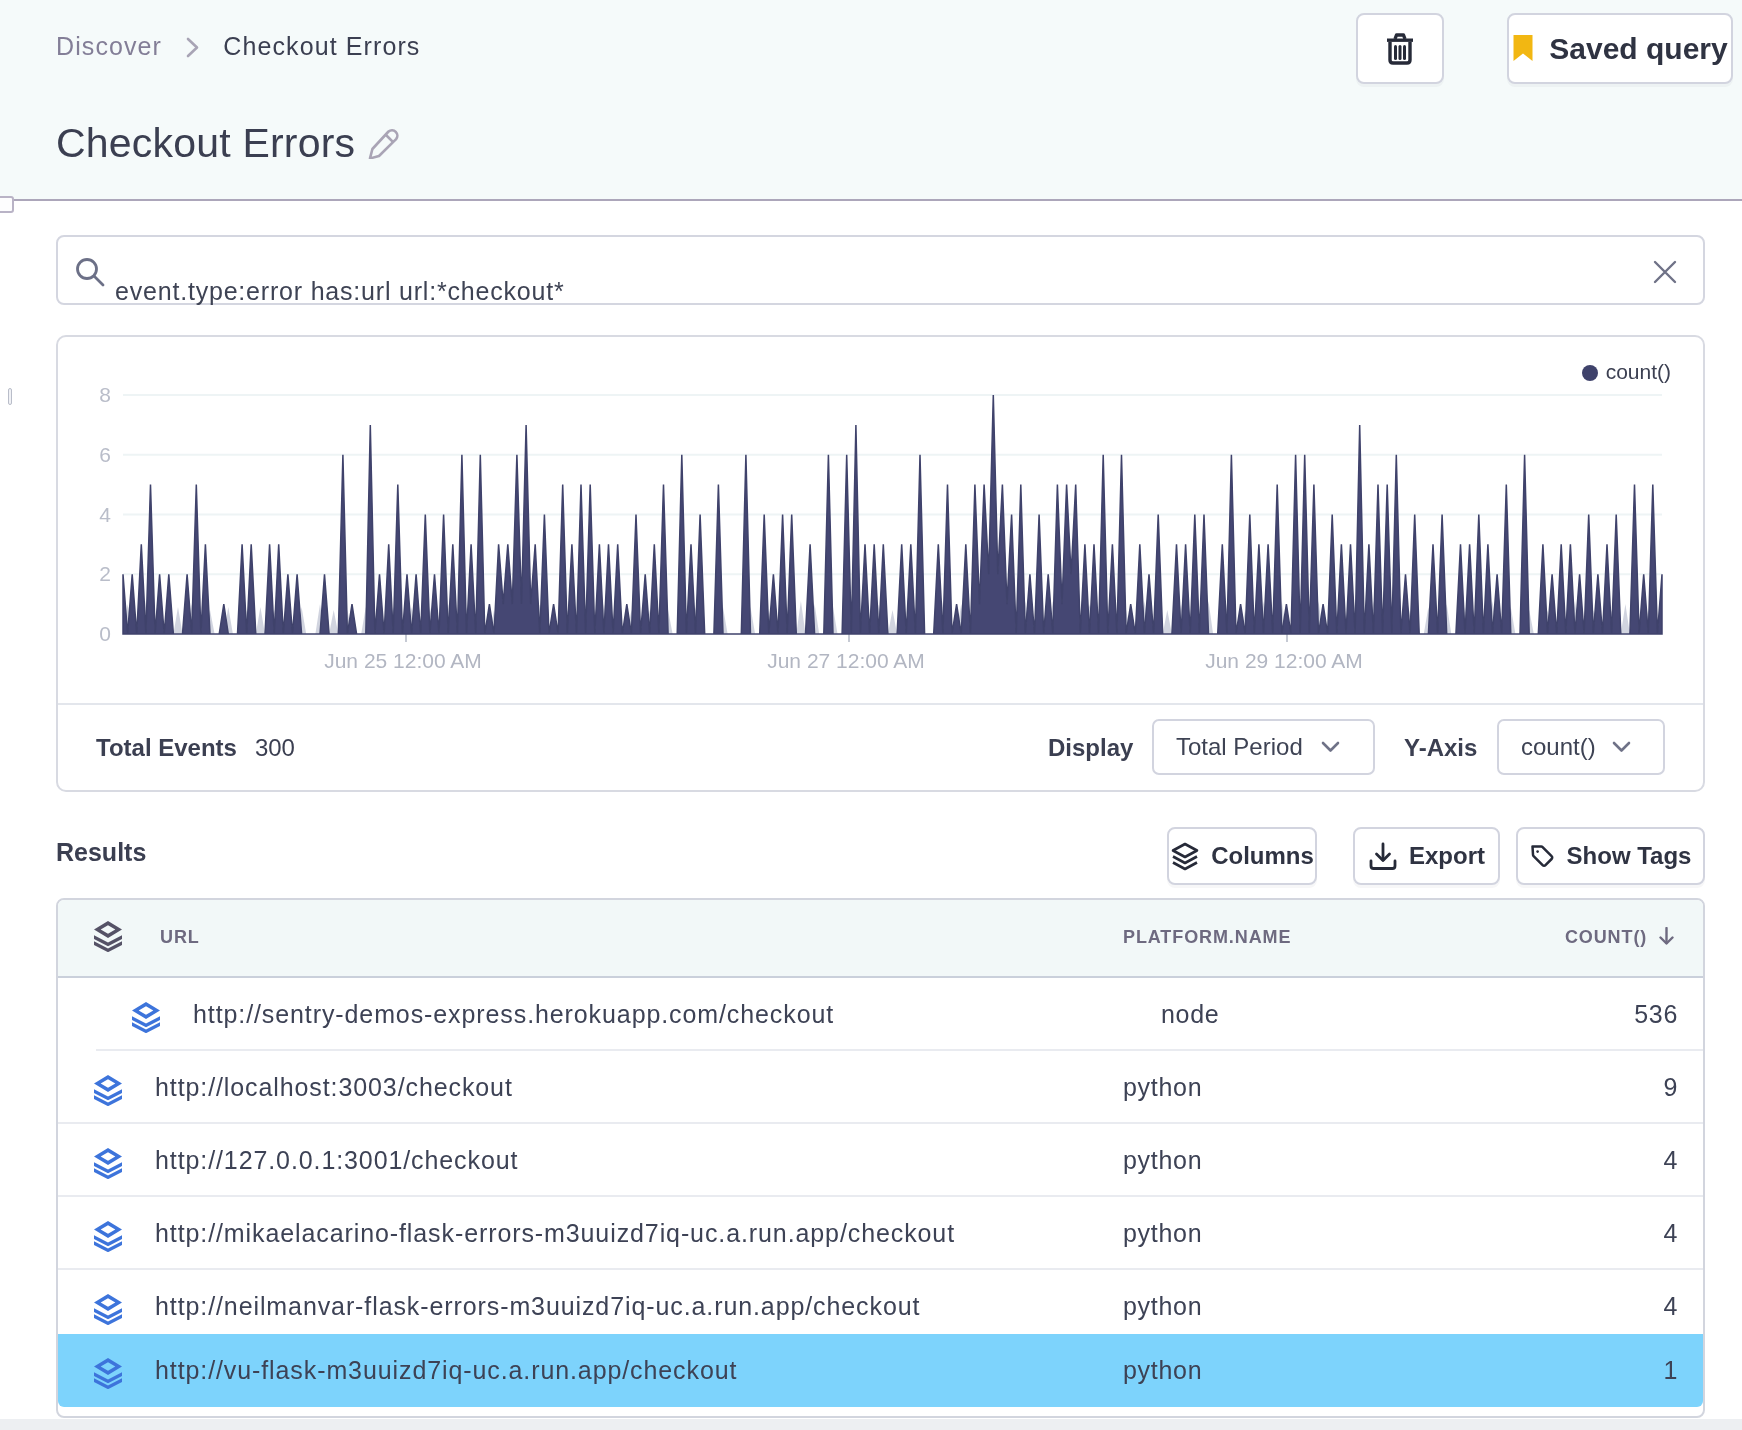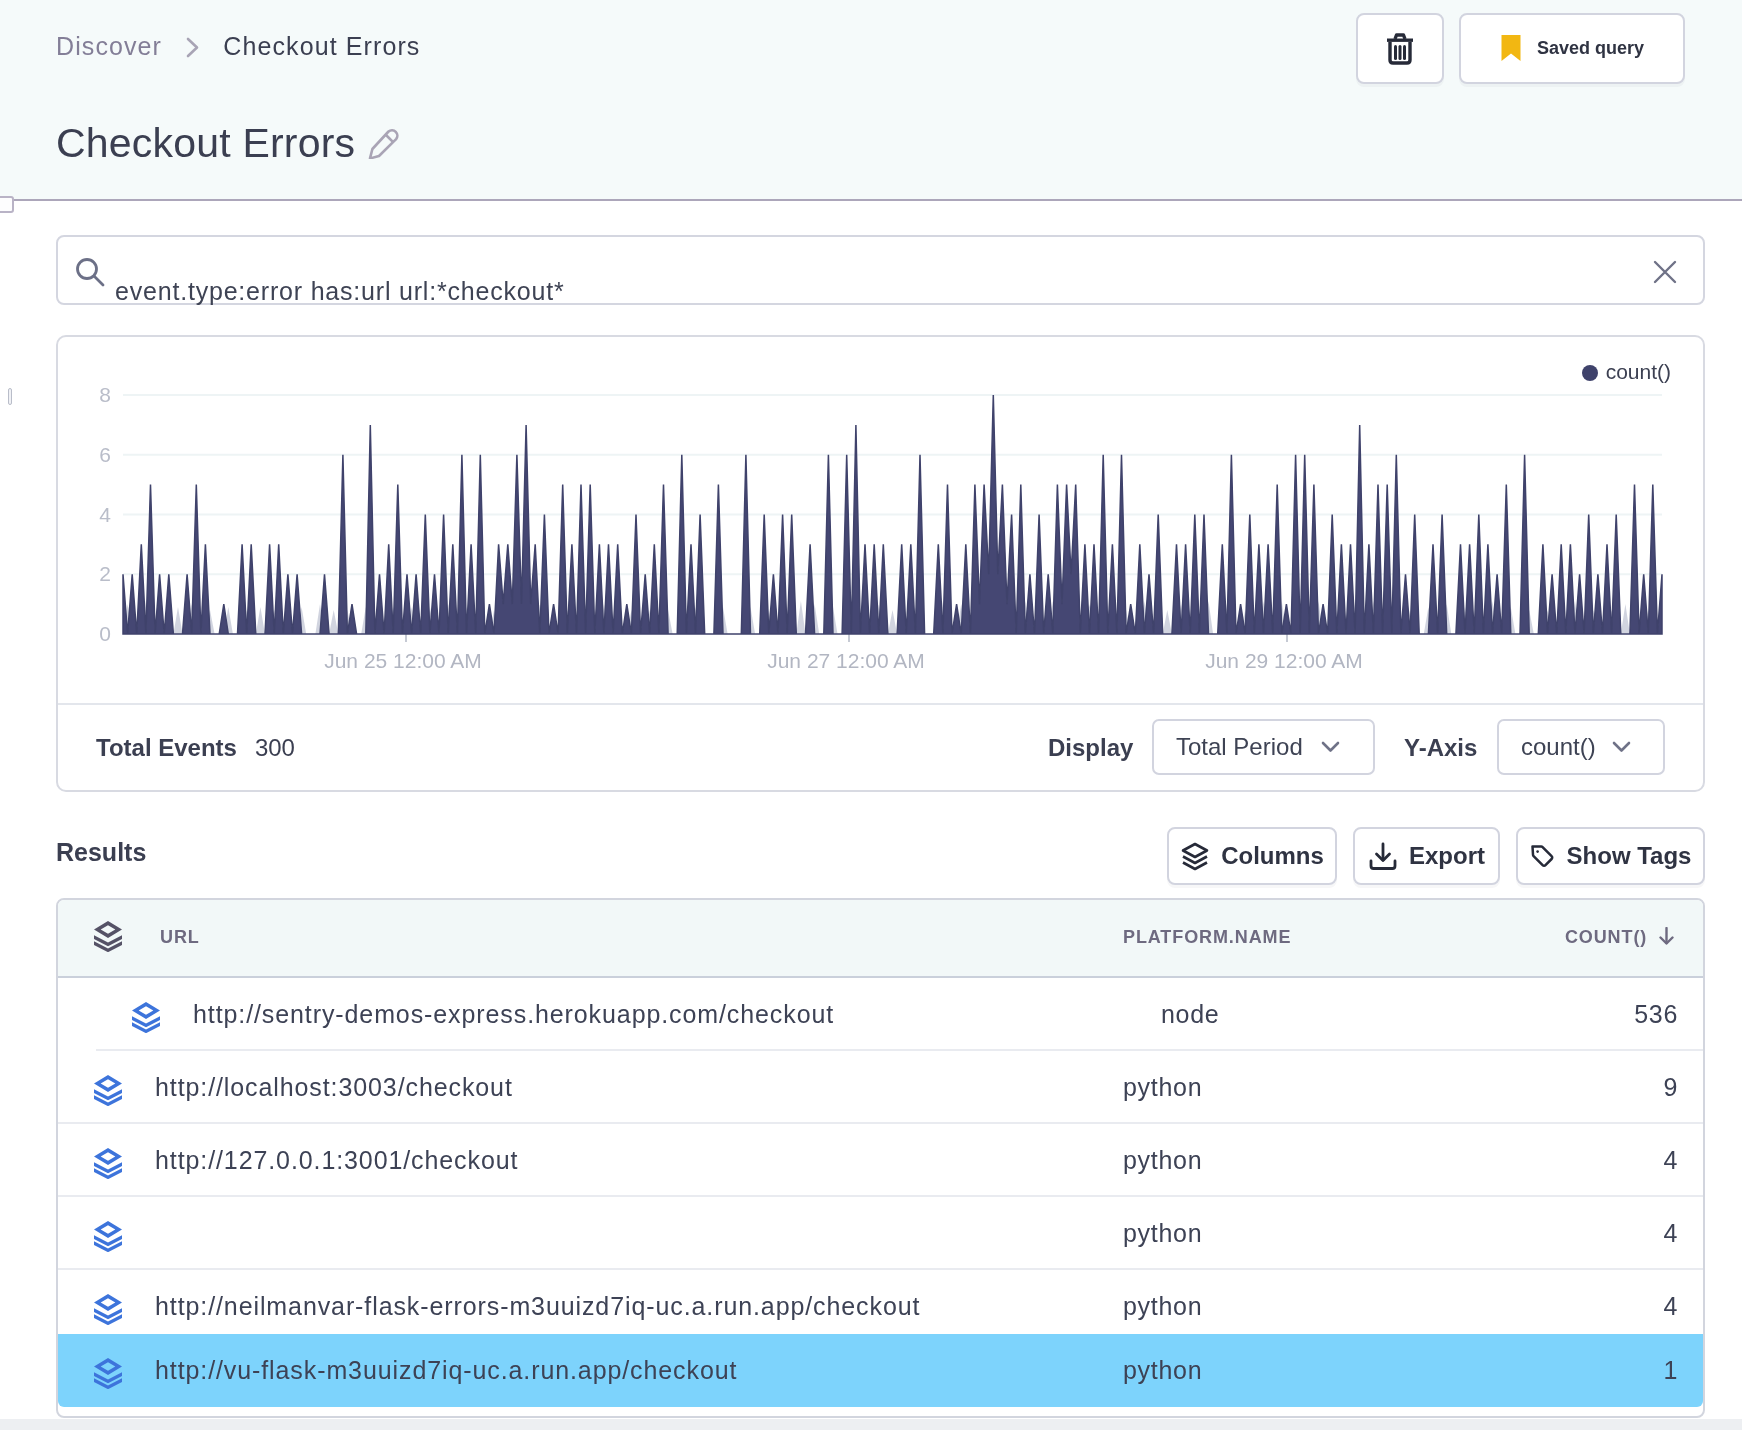--- a/index.html
+++ b/index.html
@@ -52,21 +52,21 @@
     <path d="M5 10 V28 Q5 31 8 31 H22 Q25 31 25 28 V10"></path>
   </g>
   <g stroke="#262a38" stroke-width="3" stroke-linecap="round">
     <path d="M10.5 14.5 V26.5"></path>
     <path d="M15 14.5 V26.5"></path>
     <path d="M19.5 14.5 V26.5"></path>
   </g>
 </svg>
 </div>
 
-<div class="btn" style="left:1459px; top:13px; width:226px; height:71px; font-size:18px;">
+<div class="btn" style="left:1507px; top:13px; width:226px; height:71px; font-size:30px;">
 <svg width="22" height="27" viewBox="0 0 22 27" style="margin-right:15px">
   <path d="M1.5 0 h19 v26 l-9.5 -7.5 l-9.5 7.5 z" fill="#f2b712"></path>
 </svg>
 Saved query
 </div>
 
 <div class="title">Checkout Errors&nbsp;<svg width="33" height="33" viewBox="0 0 33 33" style="vertical-align:-2px">
       <g fill="none" stroke="#a9a4b5" stroke-width="2.6" stroke-linejoin="round">
         <path d="M21.5 5.5 a5.4 5.4 0 0 1 7.6 7.6 L12 30 l-9 2.4 L5.4 23 Z"></path>
         <path d="M18.5 8.5 l7.4 7.4"></path>
@@ -113,21 +113,21 @@
         </svg></div>
     <div class="dlabel" style="left:1346px;">Y-Axis</div>
     <div class="dd" style="left:1439px; width:168px;">count()<svg width="19" height="12" viewBox="0 0 19 12" style="margin-left:16px">
           <path d="M2 2 L9.5 9.5 L17 2" fill="none" stroke="#6f7287" stroke-width="2.6" stroke-linecap="round" stroke-linejoin="round"></path>
         </svg></div>
   </div>
 </div>
 
 <div class="results">Results</div>
 
-<div class="btn" style="left:1167px; top:827px; width:170px; height:58px; font-size:24px;">
+<div class="btn" style="left:1167px; top:827px; width:150px; height:58px; font-size:24px;">
 <svg width="30" height="30" viewBox="0 0 30 30" style="margin-right:11px">
       <g fill="none" stroke="#262a38" stroke-width="2.6" stroke-linejoin="round">
         <path d="M15 3 L27 9.5 L15 16 L3 9.5 Z"></path>
         <path d="M3 15.5 L15 22 L27 15.5"></path>
         <path d="M3 21.5 L15 28 L27 21.5"></path>
       </g>
     </svg>
 Columns</div>
 
 <div class="btn" style="left:1353px; top:827px; width:147px; height:58px; font-size:24px;">
@@ -204,20 +204,21 @@
       <div class="c">4</div>
     </div>
 <div class="row rborder" style="top:297px;">
       <svg class="icon" style="left:36px; top:24px;" width="28" height="31" viewBox="0 0 28 31">
         <g fill="#3d74db">
           <path fill-rule="evenodd" d="M14 0 L28 8.5 L14 17 L0 8.5 Z M14 4.2 L21.3 8.5 L14 12.8 L6.7 8.5 Z"></path>
           <path d="M0 14.2 L14 21.4 L28 14.2 L28 18 L14 25.2 L0 18 Z"></path>
           <path d="M0 20.2 L14 27.4 L28 20.2 L28 24 L14 31.2 L0 24 Z"></path>
         </g>
       </svg>
+      <div class="u">http://mikaelacarino-flask-errors-m3uuizd7iq-uc.a.run.app/checkout</div>
       <div class="p">python</div>
       <div class="c">4</div>
     </div>
 <div class="row rborder" style="top:370px;">
       <svg class="icon" style="left:36px; top:24px;" width="28" height="31" viewBox="0 0 28 31">
         <g fill="#3d74db">
           <path fill-rule="evenodd" d="M14 0 L28 8.5 L14 17 L0 8.5 Z M14 4.2 L21.3 8.5 L14 12.8 L6.7 8.5 Z"></path>
           <path d="M0 14.2 L14 21.4 L28 14.2 L28 18 L14 25.2 L0 18 Z"></path>
           <path d="M0 20.2 L14 27.4 L28 20.2 L28 24 L14 31.2 L0 24 Z"></path>
         </g>

